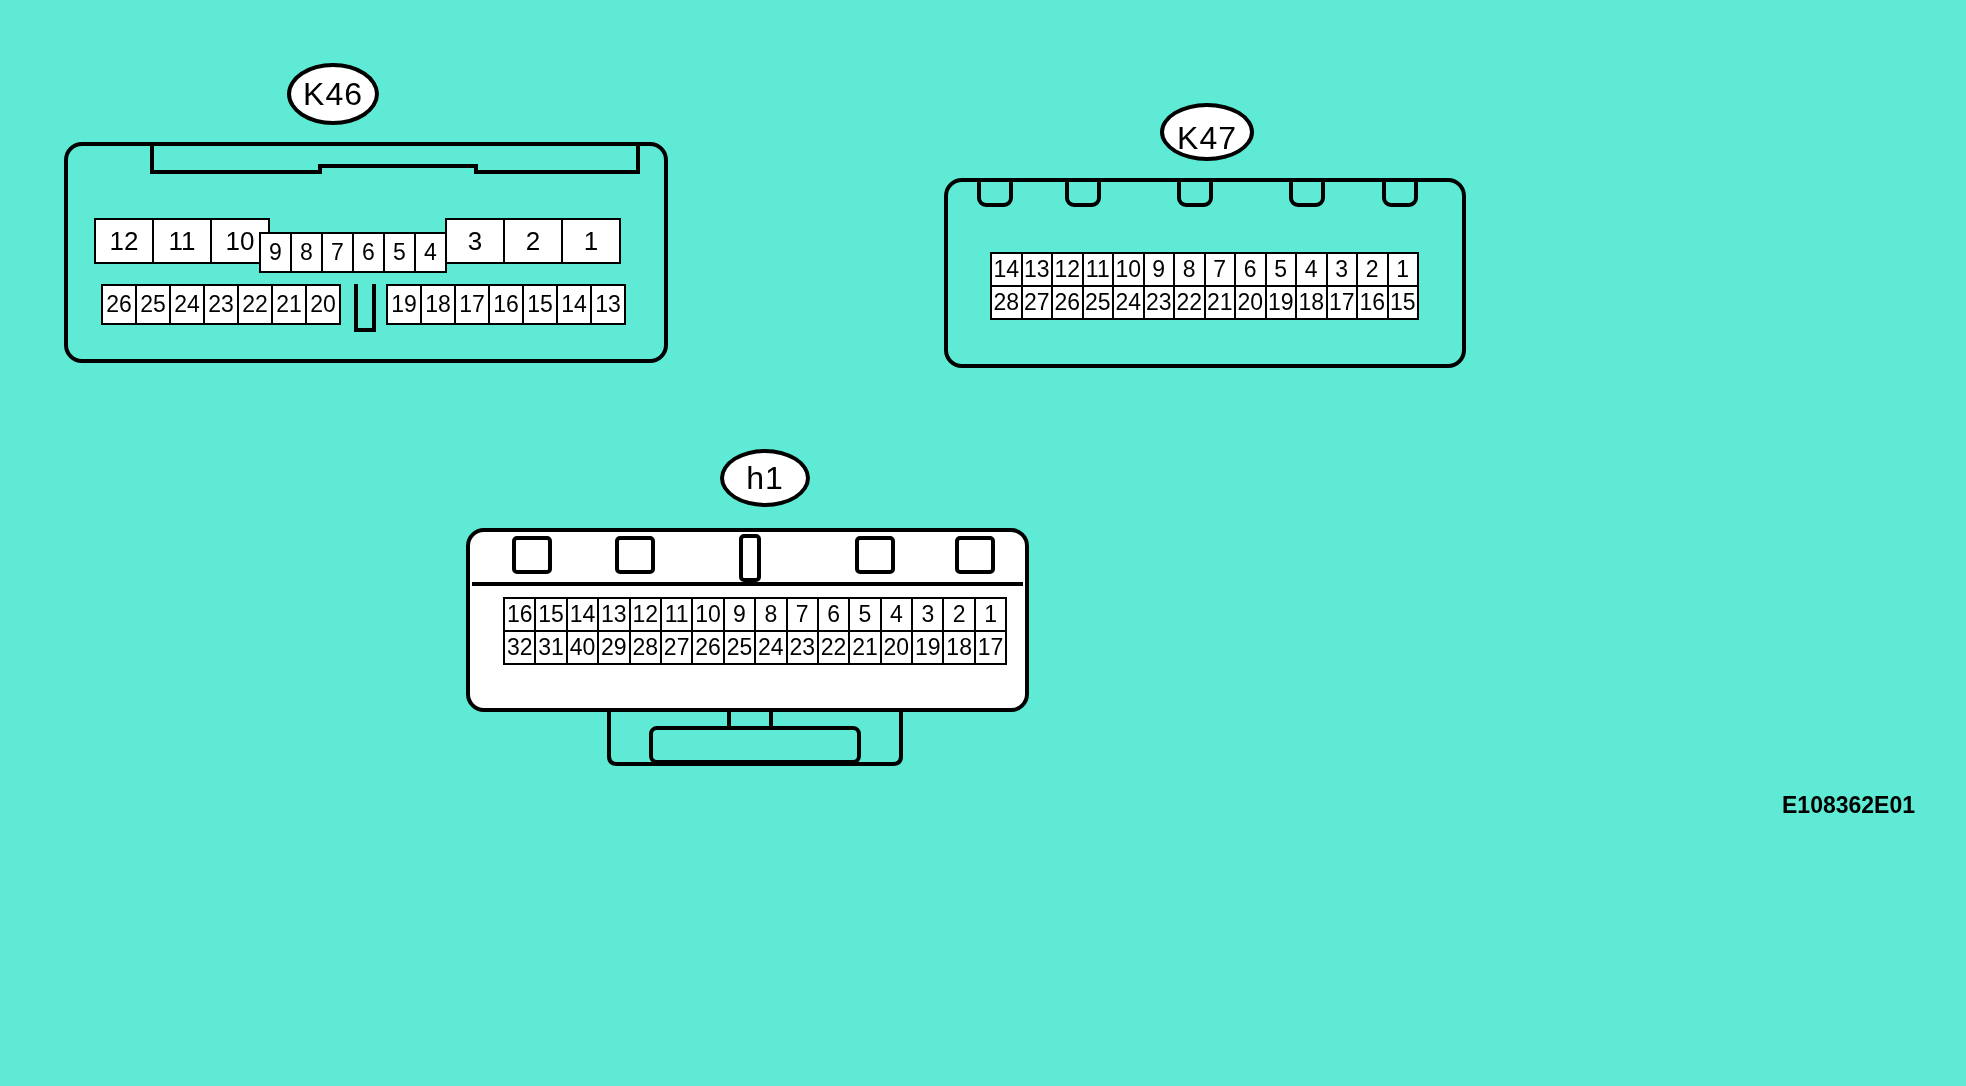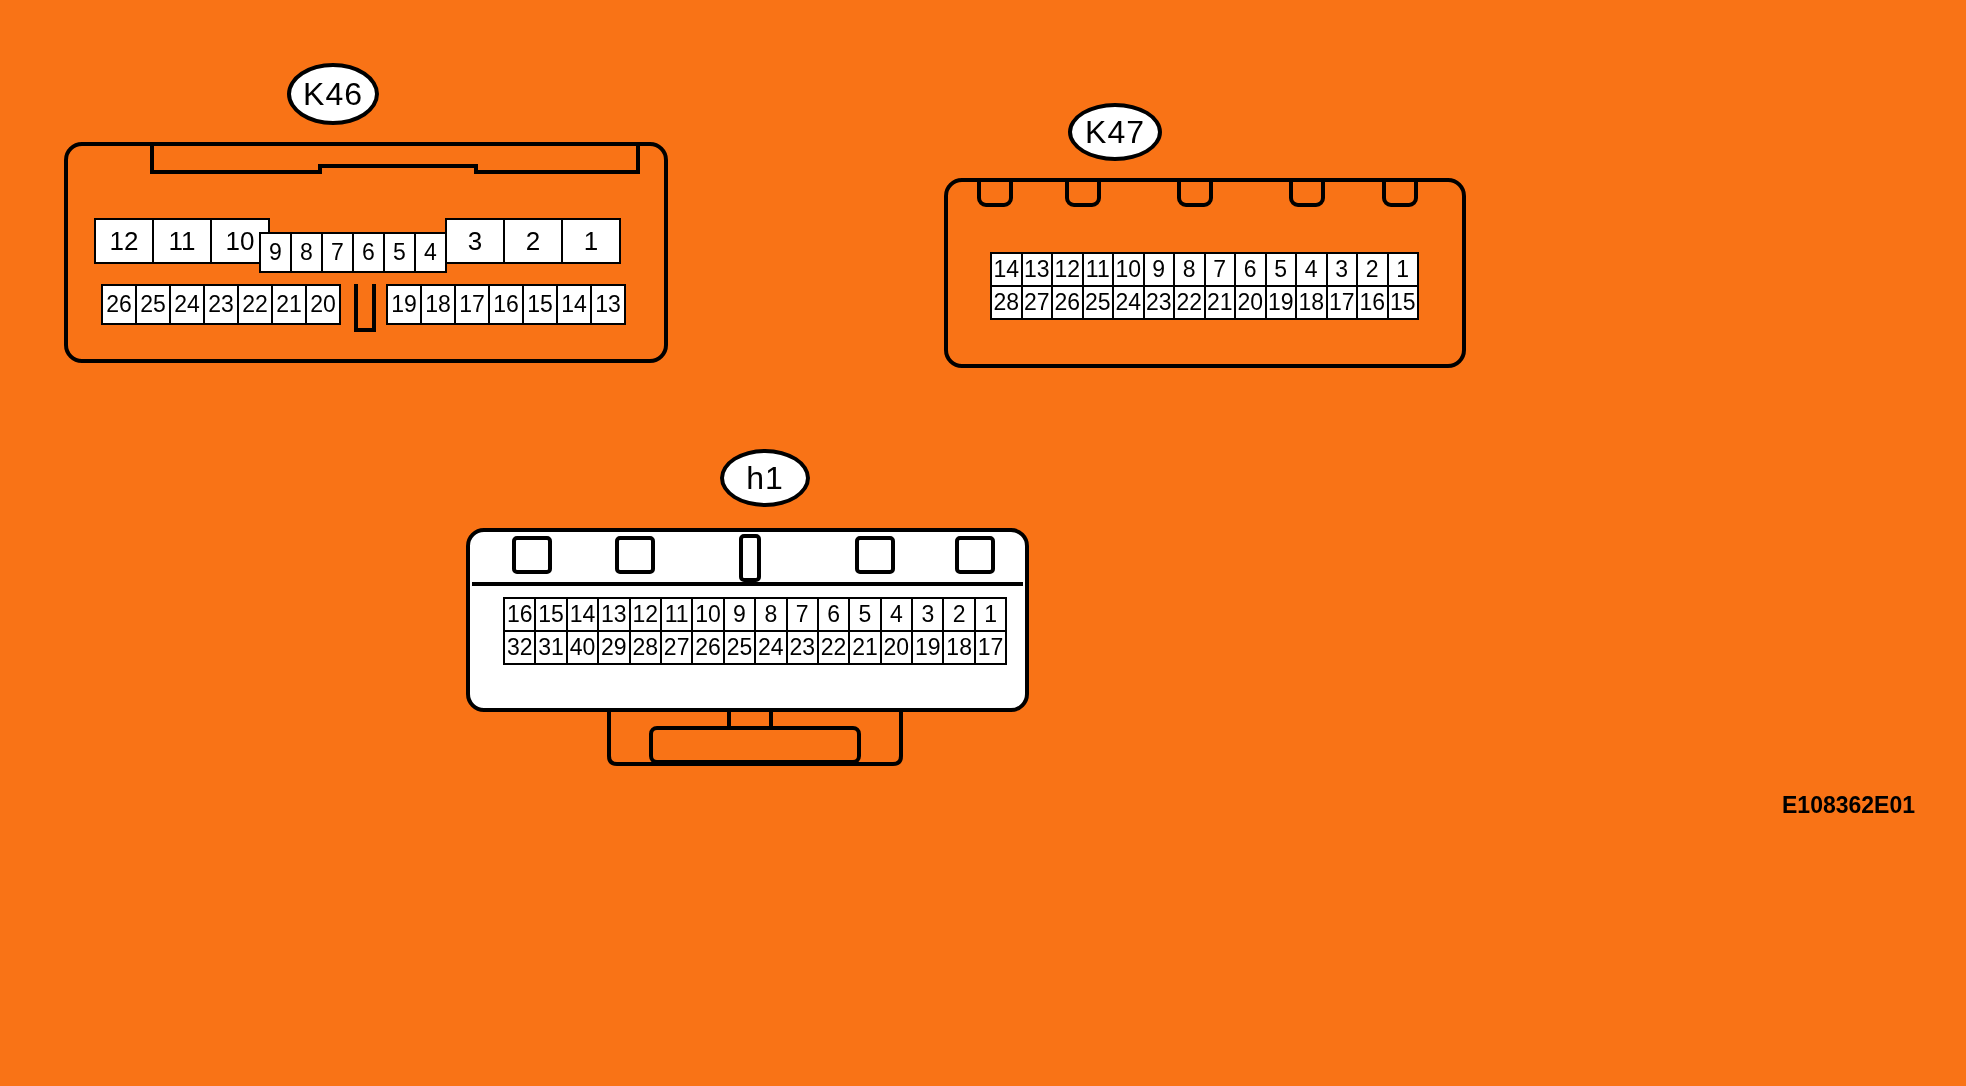--- a/index.html
+++ b/index.html
@@ -1,19 +1,19 @@
 <!DOCTYPE html>
 <html><head>
 <meta charset="utf-8">
 <style>
   * { margin:0; padding:0; box-sizing:border-box; }
   html,body { background:#fff; }
   body { font-family:"Liberation Sans", sans-serif; color:#000; }
 
-  .canvas { position:relative; width:1966px; height:1086px; background:#f97316; overflow:hidden; }
+  .canvas { position:relative; width:1966px; height:1086px; background:#5eead4; overflow:hidden; }
 
   .oval {
     position:absolute; border:4px solid #000; border-radius:50%;
     display:flex; align-items:center; justify-content:center;
     background:#fff; font-size:32px; letter-spacing:1px;
   }
 
   .body { position:absolute;margin-left:29px; }
   .body svg { position:absolute; left:0; top:0; }
 
@@ -84,21 +84,21 @@
         <div class="pin-cell cell-k46-bot">19</div>
         <div class="pin-cell cell-k46-bot">18</div>
         <div class="pin-cell cell-k46-bot">17</div>
         <div class="pin-cell cell-k46-bot">16</div>
         <div class="pin-cell cell-k46-bot">15</div>
         <div class="pin-cell cell-k46-bot">14</div>
         <div class="pin-cell cell-k46-bot">13</div>
       </div>
   </div>
 
-  <div class="oval" style="left:1068px; top:103px; width:94px; height:58px;">
+  <div class="oval" style="left:1160px; top:103px; width:94px; height:58px;align-items:flex-end;">
     <span>K47</span>
   </div>
 
   <div class="body" style="left:915px; top:178px; width:522px; height:190px;">
     <svg width="522" height="190" viewBox="0 0 522 190">
       <rect x="2" y="2" width="518" height="186" rx="16" fill="none" stroke="#000" stroke-width="4"></rect>
       <path d="M 35 2 v 18 a 7 7 0 0 0 7 7 h 18 a 7 7 0 0 0 7 -7 v -18" fill="none" stroke="#000" stroke-width="4"></path>
       <path d="M 123 2 v 18 a 7 7 0 0 0 7 7 h 18 a 7 7 0 0 0 7 -7 v -18" fill="none" stroke="#000" stroke-width="4"></path>
       <path d="M 235 2 v 18 a 7 7 0 0 0 7 7 h 18 a 7 7 0 0 0 7 -7 v -18" fill="none" stroke="#000" stroke-width="4"></path>
       <path d="M 347 2 v 18 a 7 7 0 0 0 7 7 h 18 a 7 7 0 0 0 7 -7 v -18" fill="none" stroke="#000" stroke-width="4"></path>

